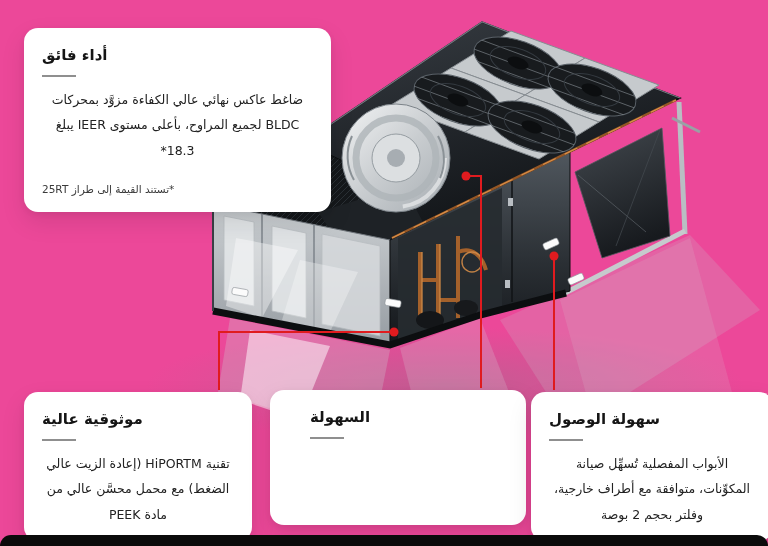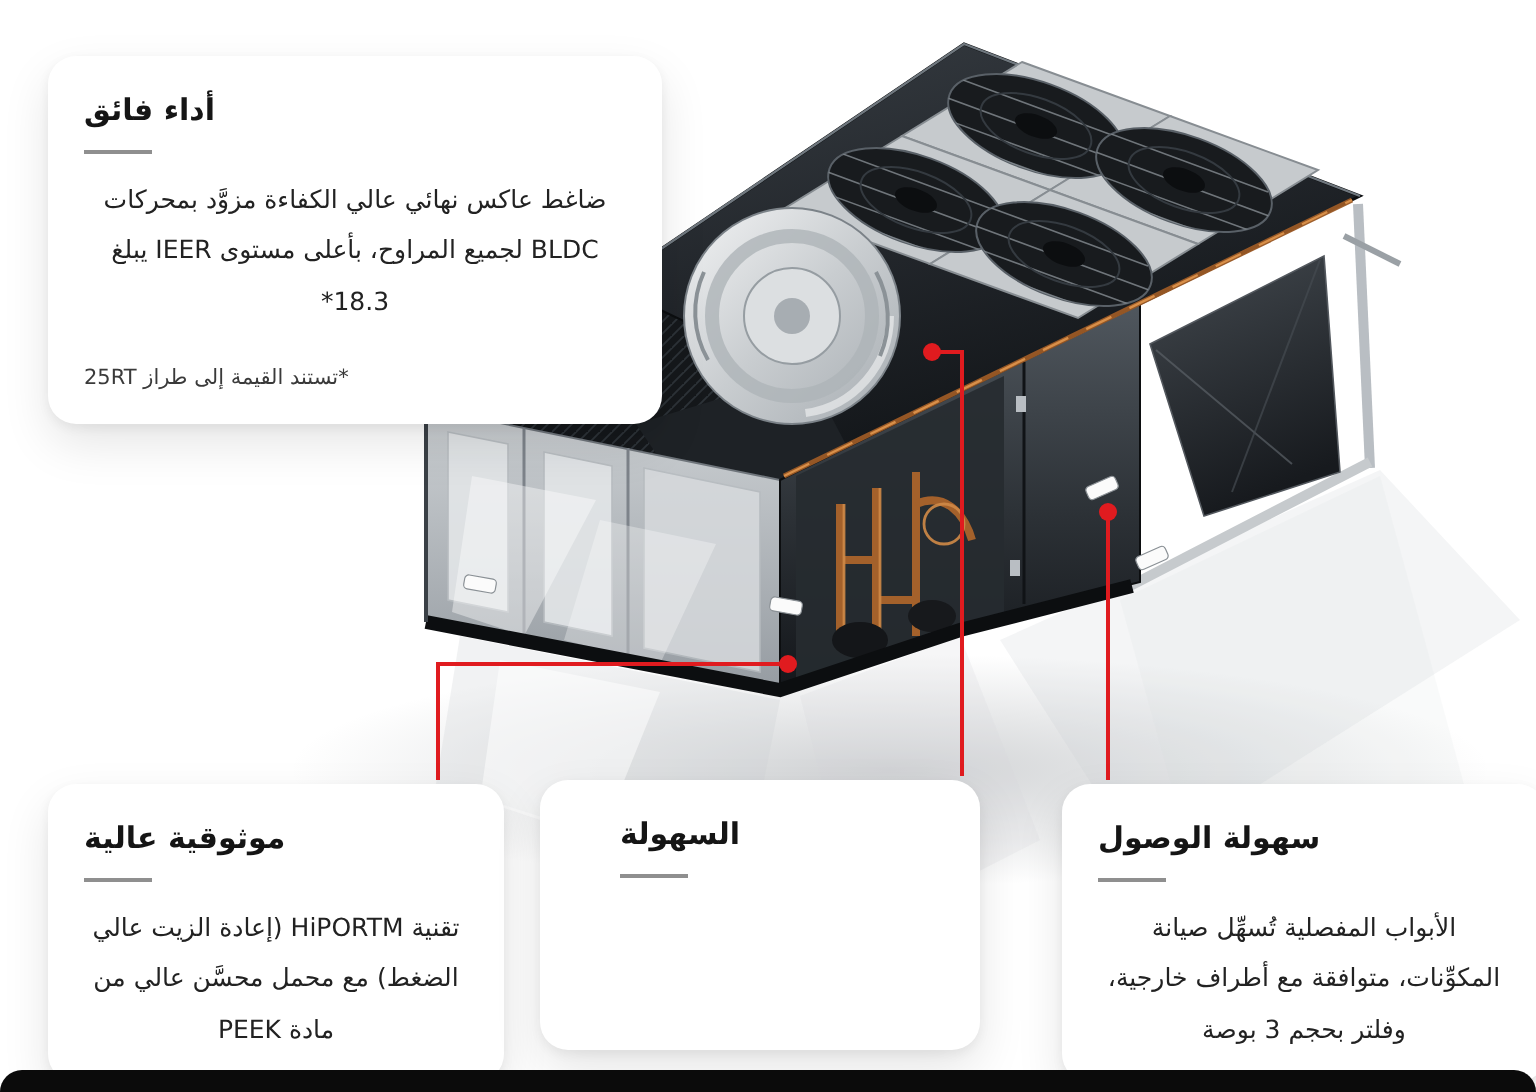--- a/index.html
+++ b/index.html
@@ -1,34 +1,34 @@
 <!DOCTYPE html>
 <html lang="ar"><head>
 <meta charset="utf-8">
 <style>
   html,body{margin:0;padding:0;}
   body{font-family:"DejaVu Sans","Liberation Sans",sans-serif;background:#e9e9e9;}
-  .stage{position:relative;width:768px;height:546px;background:#ffffff;overflow:hidden;margin:0 auto;}
+  .stage{position:relative;width:768px;height:546px;background:#ec4899;overflow:hidden;margin:0 auto;}
   .illustration{position:absolute;inset:0;}
   .illustration svg{display:block;width:768px;height:546px;}
 
   .card{
     position:absolute;background:#ffffff;border-radius:14px;
     box-shadow:0 10px 24px rgba(0,0,0,.10),0 2px 6px rgba(0,0,0,.06);
     padding:18px 18px 14px 18px;box-sizing:border-box;
     direction:rtl;text-align:left;
   }
   .card-title{font-size:15px;font-weight:bold;color:#151515;line-height:1.3;}
   .card-divider{width:34px;height:2px;background:#8f8f8f;margin:9px auto 10px 0;}
   .card-body{font-size:12.5px;line-height:2.05;color:#222222;text-align:center;}
   .card-footnote{font-size:10.5px;line-height:1.6;color:#3a3a3a;margin-top:18px;}
 
   .card-performance{left:24px;top:28px;width:307px;min-height:160px;}
   .card-reliability{left:24px;top:392px;width:228px;min-height:133px;}
-  .card-ease{left:270px;top:390px;width:220px;min-height:135px;padding-left:40px;}
+  .card-ease{left:270px;top:390px;width:256px;min-height:135px;padding-left:40px;}
   .card-access{left:515px;top:392px;width:242px;min-height:133px;margin-left:16px;}
 
   .bottom-bar{
     position:absolute;left:0;right:0;bottom:0;height:11px;
     background:#0b0b0b;border-radius:14px 14px 0 0;
   }
 </style>
 </head>
 <body>
 
@@ -261,18 +261,18 @@
   </div>
 
   <div class="card card-ease">
     <div class="card-title">السهولة</div>
     <div class="card-divider"></div>
   </div>
 
   <div class="card card-access">
     <div class="card-title">سهولة الوصول</div>
     <div class="card-divider"></div>
-    <div class="card-body">الأبواب المفصلية تُسهِّل صيانة المكوِّنات، متوافقة مع أطراف خارجية، وفلتر بحجم 3 بوصة</div>
+    <div class="card-body">الأبواب المفصلية تُسهِّل صيانة المكوِّنات، متوافقة مع أطراف خارجية، وفلتر بحجم 2 بوصة</div>
   </div>
 
   <div class="bottom-bar"></div>
 
 </div>
 
 </body></html>

